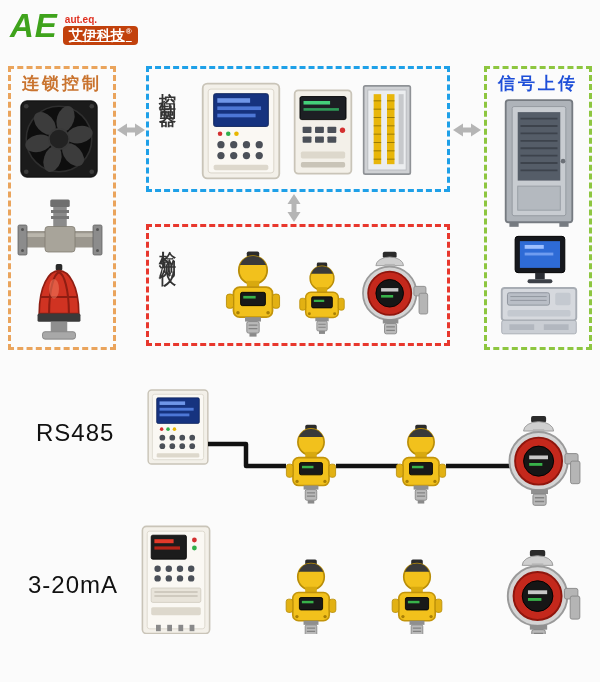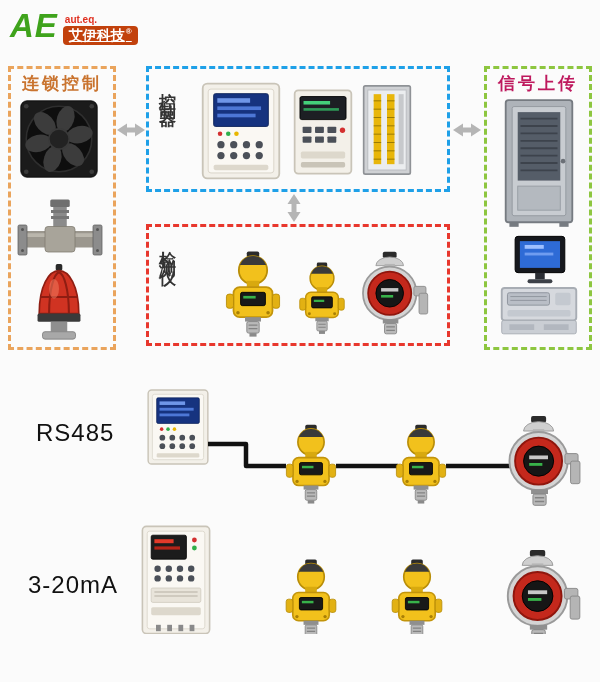--- a/index.html
+++ b/index.html
@@ -15,21 +15,21 @@
   
   .box{position:absolute;border:3px dashed;box-sizing:border-box;z-index:1;background:transparent;}
   .box.interlock{left:8px;top:66px;width:108px;height:284px;border-color:#eaa45c;}
   .box.controller{left:146px;top:66px;width:304px;height:126px;border-color:#1ea0e8;}
   .box.upload{left:484px;top:66px;width:108px;height:284px;border-color:#8dc63f;}
   .box.detector{left:146px;top:224px;width:304px;height:122px;border-color:#e8372d;}
   .box-title{font-size:17px;font-weight:600;}
   .box-title.h{position:absolute;top:3px;left:0;right:0;text-align:center;letter-spacing:3px;}
   .box-title.v{position:absolute;left:7px;top:10px;writing-mode:vertical-rl;text-orientation:upright;letter-spacing:9px;}
   .box.interlock .box-title{color:#c9732e;}
-  .box.upload .box-title{color:#be185d;}
+  .box.upload .box-title{color:#1d4ed8;}
   .box.controller .box-title,.box.detector .box-title{color:#333;}
   
   .wire-label{position:absolute;font-size:24px;color:#111;z-index:3;letter-spacing:1px;}
   
   .layer{position:absolute;left:0;top:0;z-index:2;}
 </style>
 </head>
 <body>
 
 <div class="canvas">

